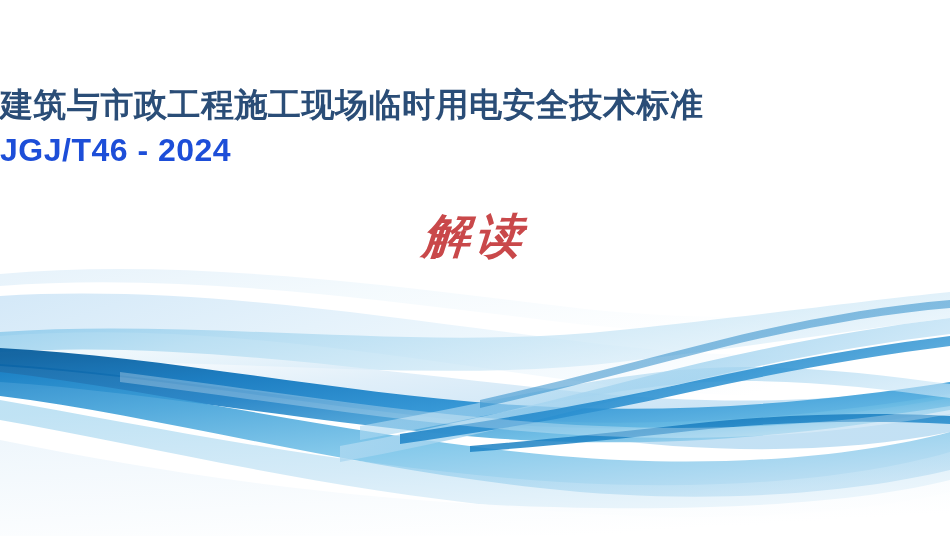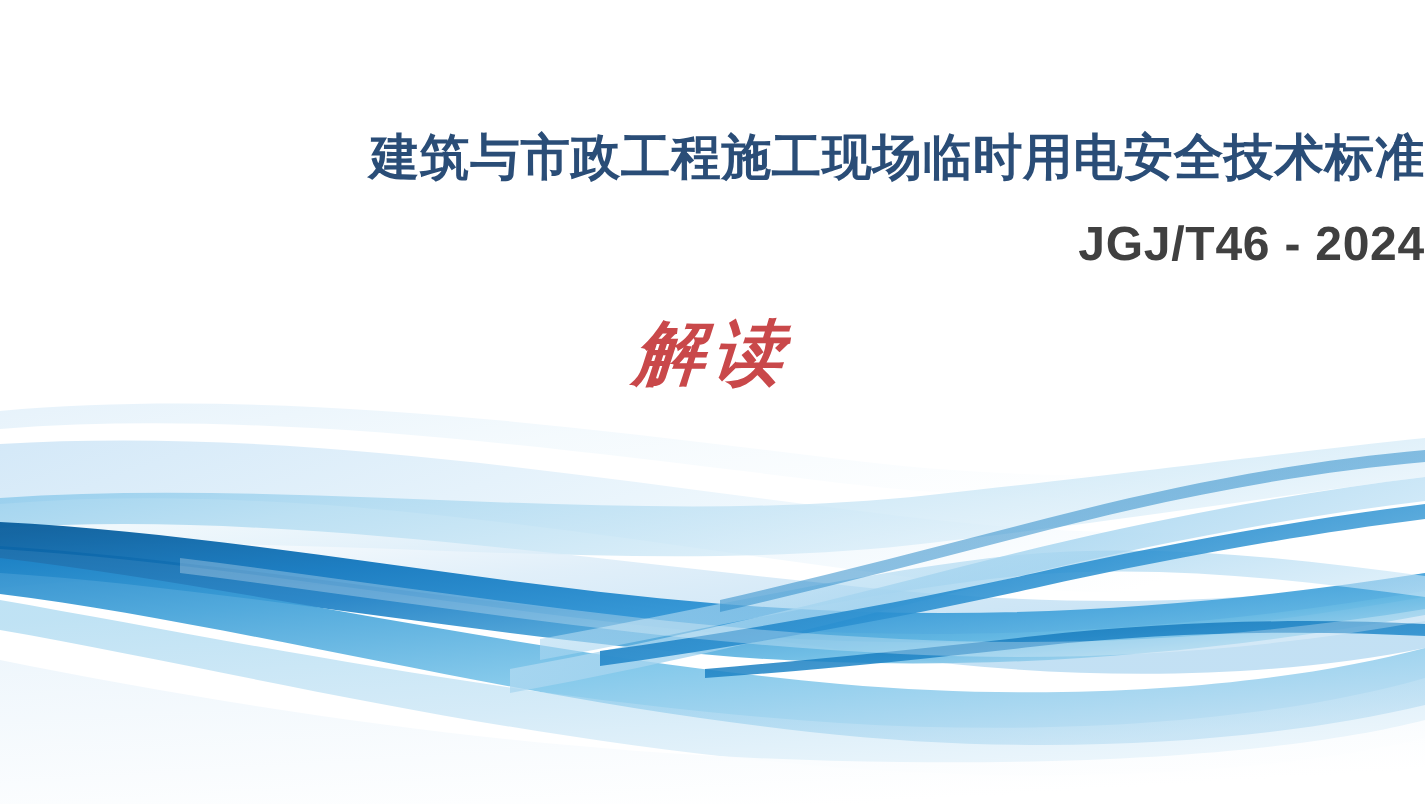--- a/index.html
+++ b/index.html
@@ -29,21 +29,21 @@
     height: 536px;
     pointer-events: none;
   }
 
   
   #title-block {
     position: absolute;
     left: 0;
     top: 84px;
     width: 950px;
-    text-align: right;
+    text-align: left;
     z-index: 5;
   }
 
   .title-line-1 {
     display: block;
     font-family: "Liberation Sans", "DejaVu Sans", sans-serif;
     font-size: 33px;
     line-height: 42px;
     font-weight: 700;
     letter-spacing: 0.5px;
@@ -51,22 +51,22 @@
     white-space: nowrap;
   }
 
   .title-line-2 {
     display: block;
     font-family: "Liberation Sans", "DejaVu Sans", sans-serif;
     font-size: 32px;
     line-height: 40px;
     font-weight: 700;
     letter-spacing: 0.5px;
-    color: #404040;
-    margin-top: 16px;
+    color: #1d4ed8;
+    margin-top: 4px;
     white-space: nowrap;
   }
 
   
   #subtitle-block {
     position: absolute;
     left: 0;
     top: 206px;
     width: 950px;
     text-align: center;

